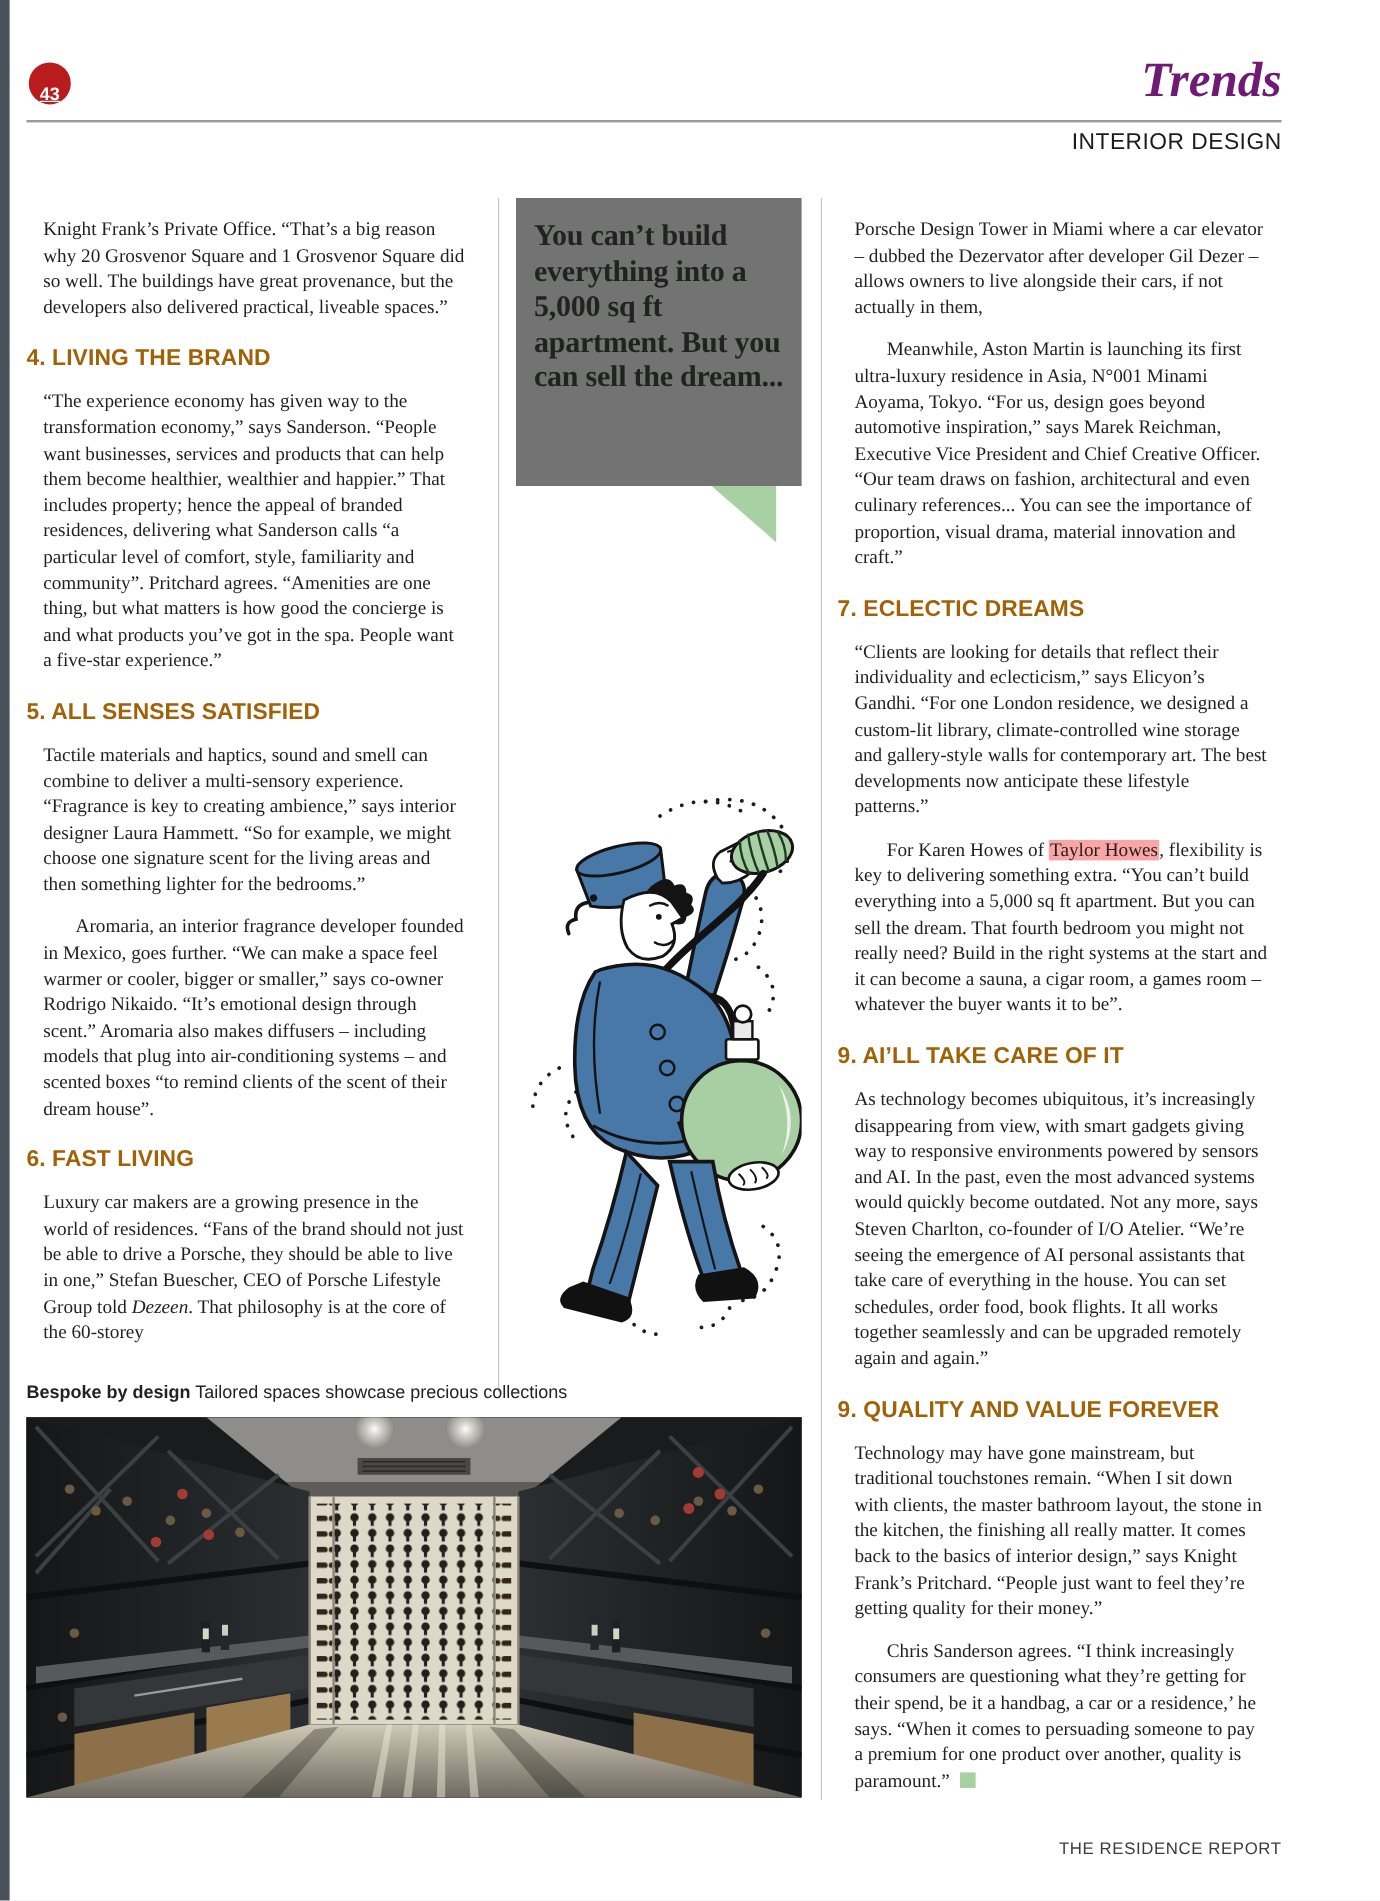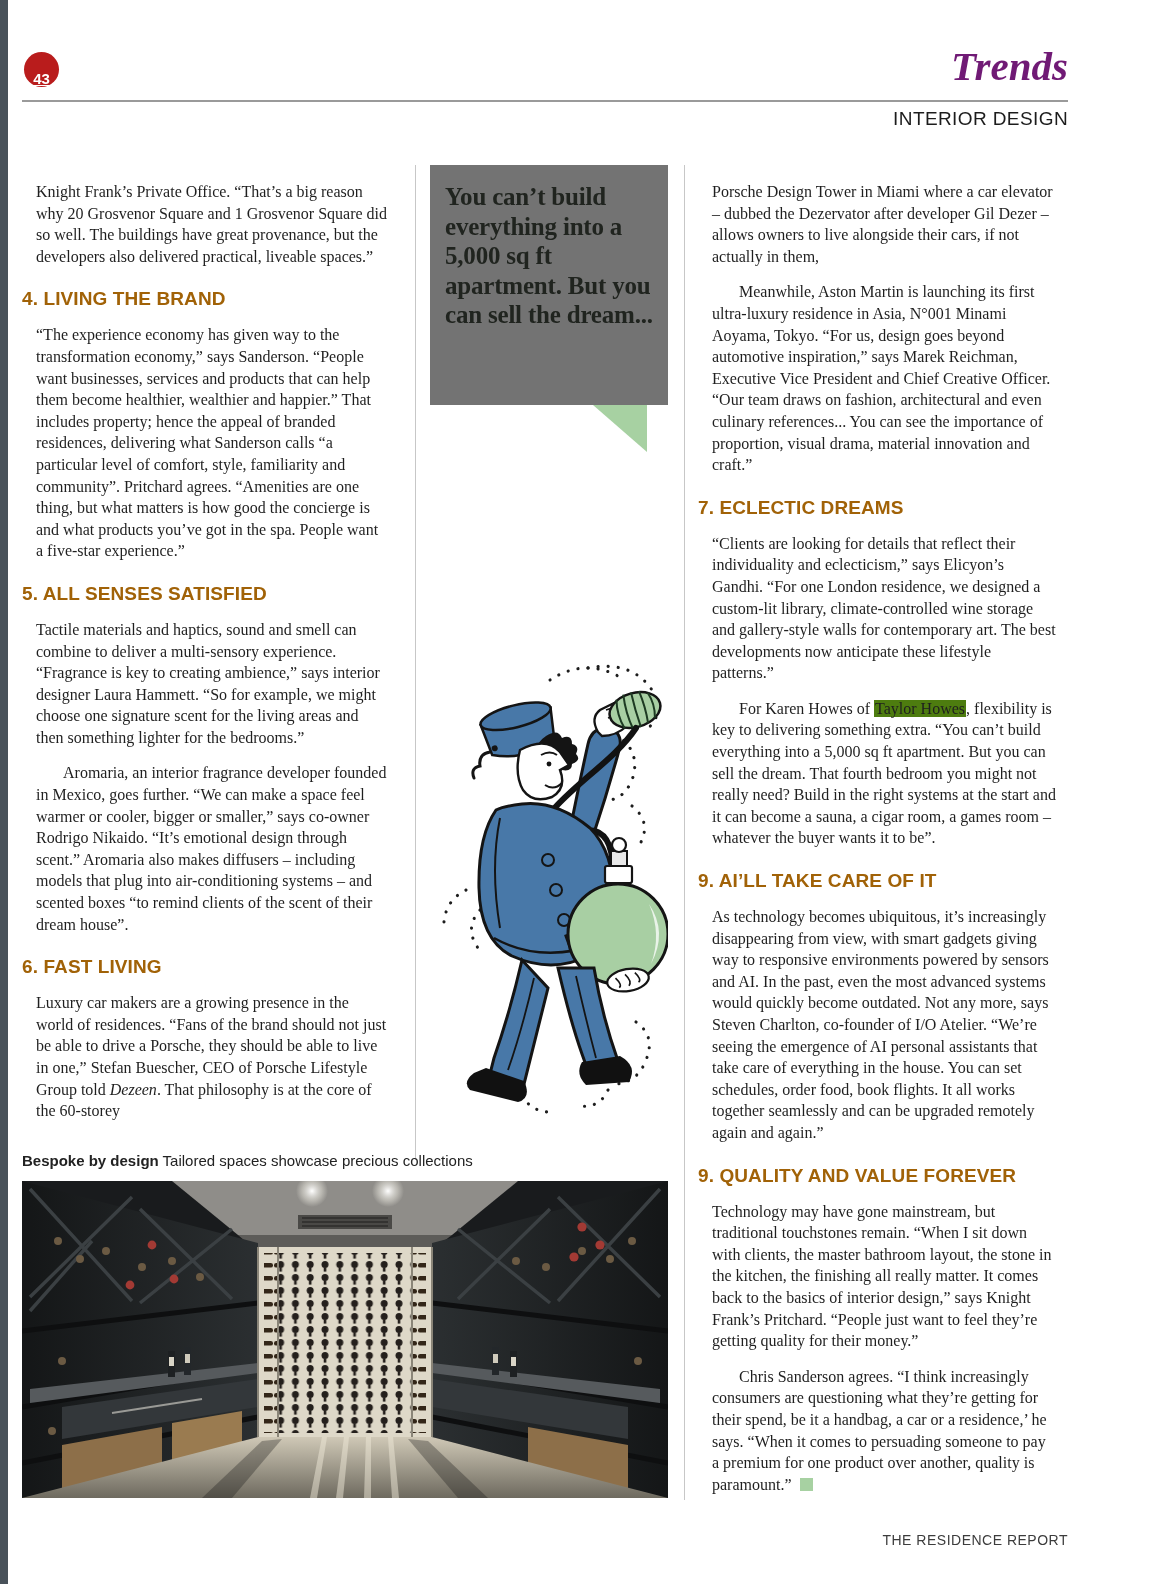--- a/index.html
+++ b/index.html
@@ -16,21 +16,21 @@
   .subsection{position:absolute;right:82px;top:108px;font:400 19px/22px "Liberation Sans",sans-serif;
               letter-spacing:.4px;color:#1c1c1c;}
 
   
   .col{position:absolute;top:167px;}
   .col-left{left:22px;width:380px;}
   .col-right{left:698px;width:372px;}
   .col p{margin:14px;font-size:16px;line-height:21.6px;}
   .col p.indent{text-indent:27px;}
   .col h3{margin:21px 0 3px 0;font:700 19px/22px "Liberation Sans",sans-serif;color:#a16207;letter-spacing:.1px;}
-  mark.hl{background:#4d7c0f;color:inherit;padding:0 1px;}
+  mark.hl{background:#fca5a5;color:inherit;padding:0 1px;}
   .endmark{display:inline-block;width:13px;height:13px;background:#a7d1a2;margin-left:8px;vertical-align:-1px;}
 
   .col-rule{position:absolute;width:1px;background:#c7c7c7;}
   .rule-a{left:415px;top:165px;height:995px;}
   .rule-b{left:684px;top:165px;height:1335px;}
 
   
   .bubble{position:absolute;left:430px;top:165px;width:238px;height:240px;background:#737373;}
   .bubble-text{padding:17px 15px 0 15px;font:700 25px/29.5px "Liberation Serif",serif;color:#20241f;letter-spacing:-.2px;}
   .bubble-tail{position:absolute;left:593px;top:405px;width:54px;height:47px;display:block;}

